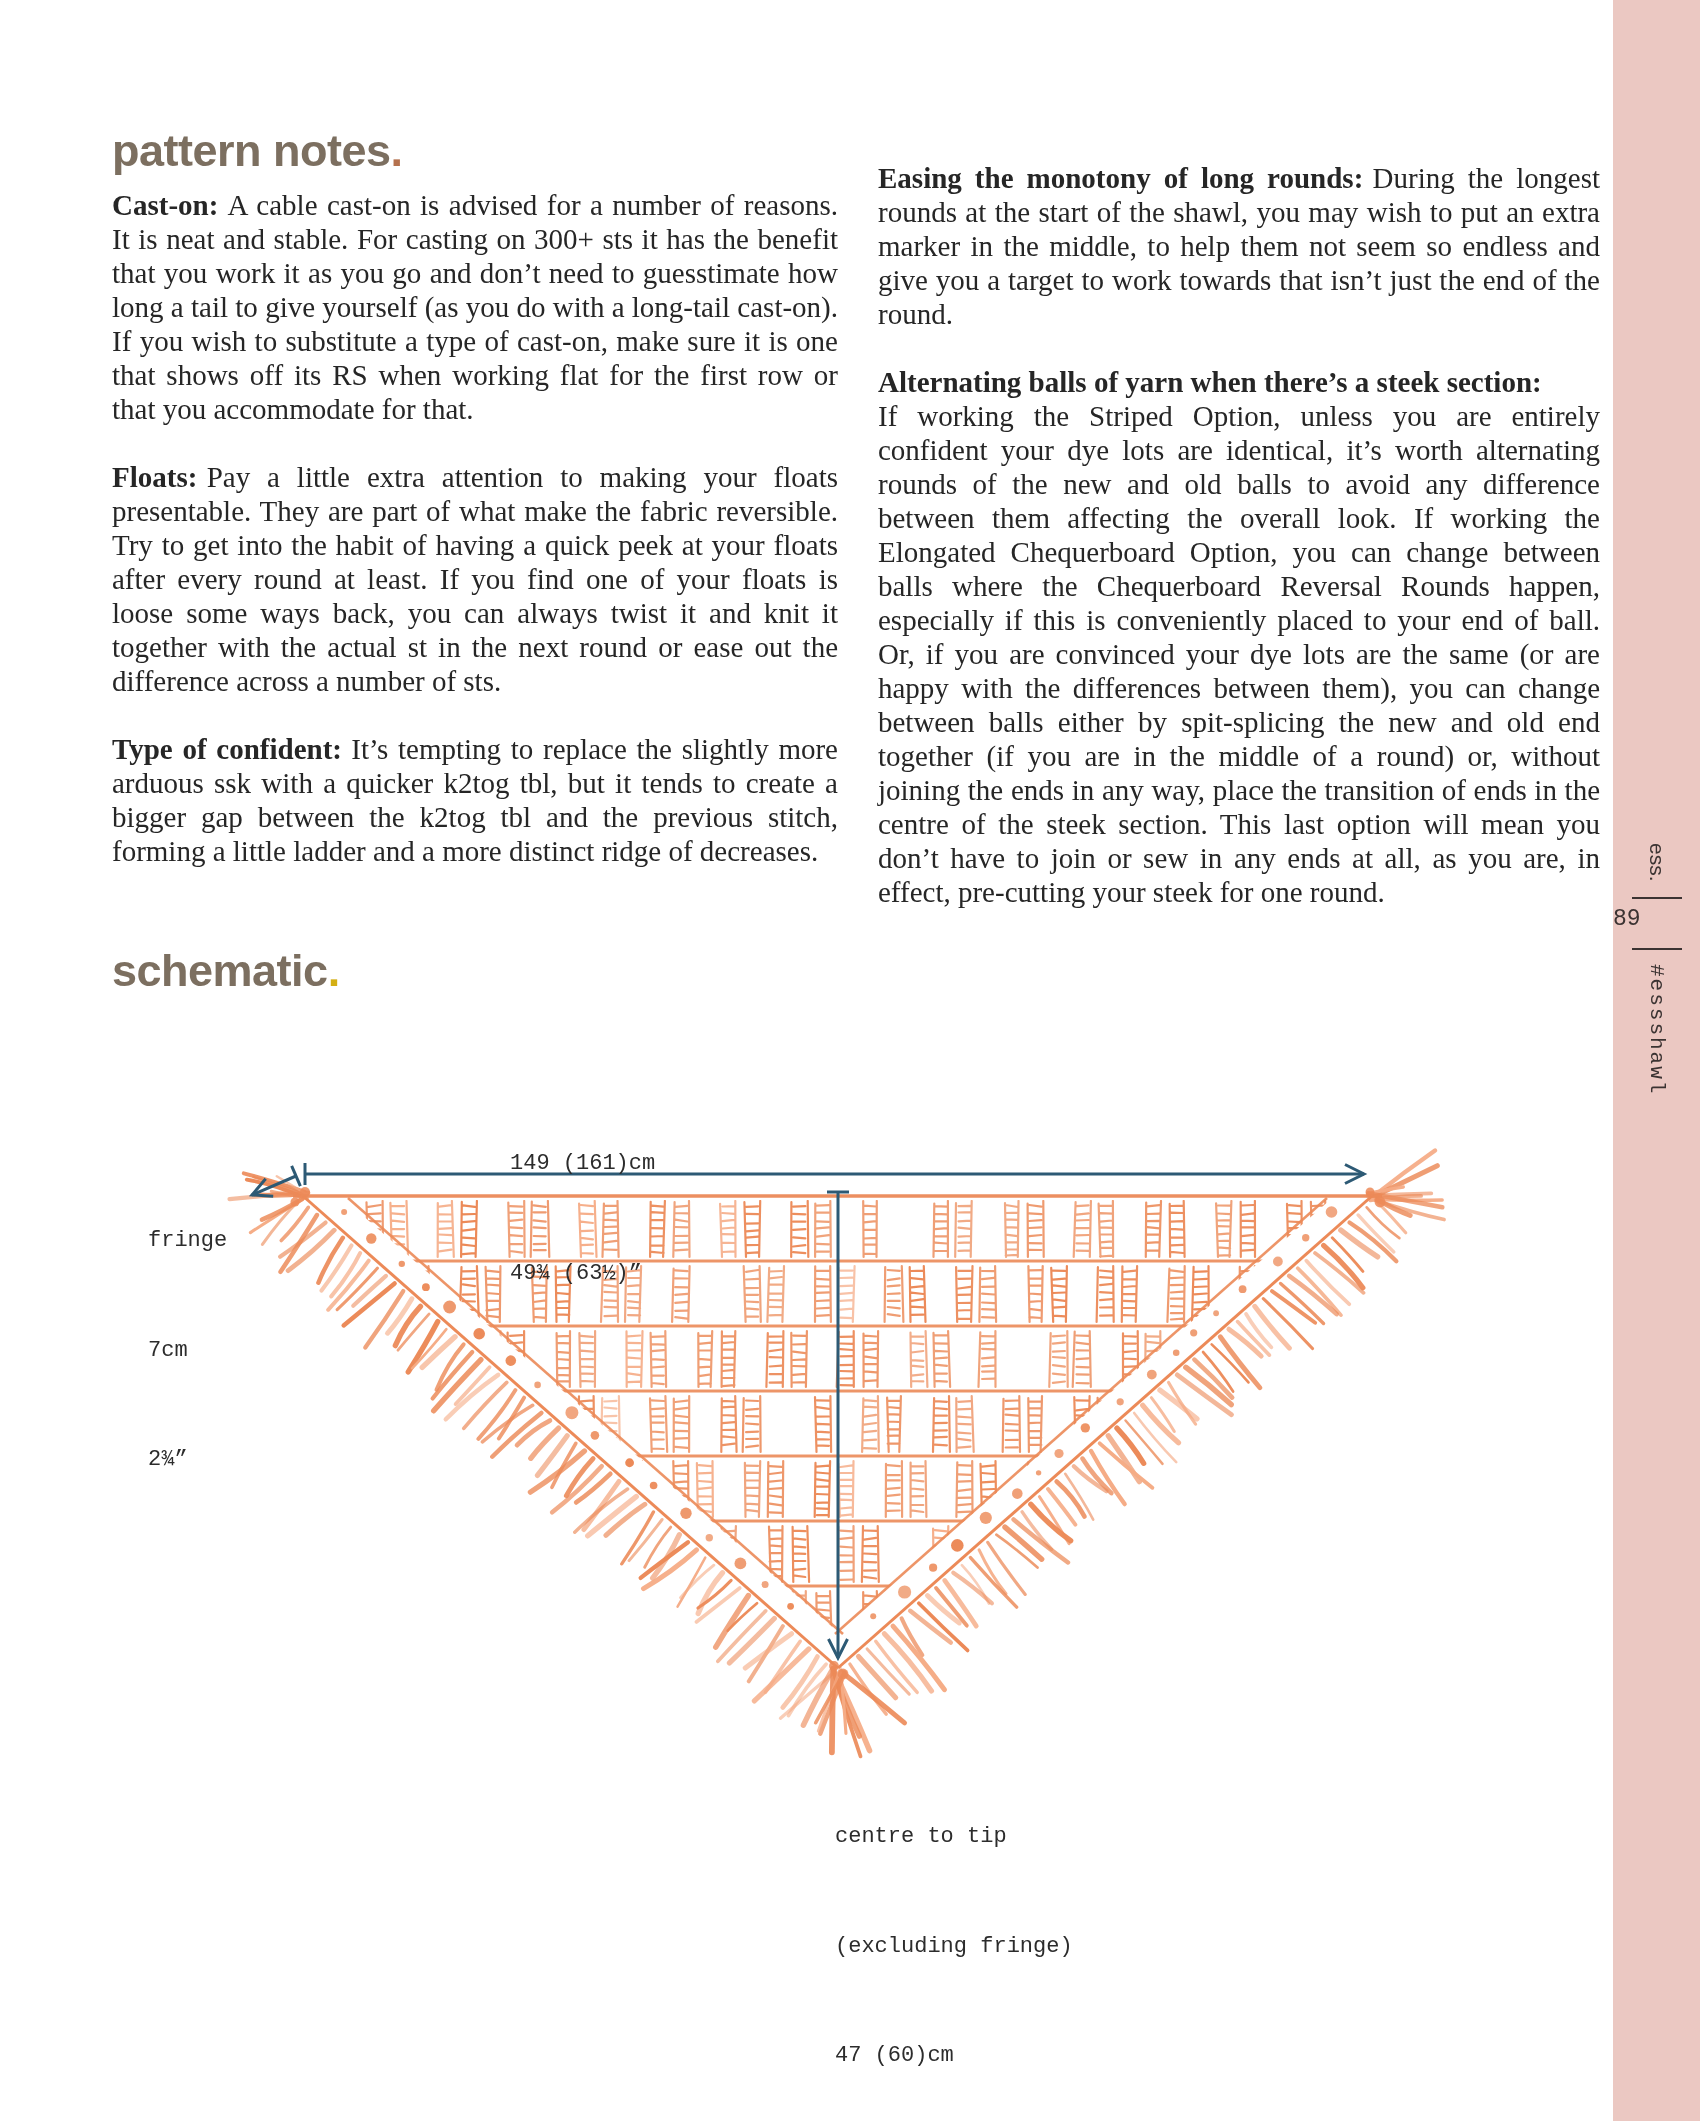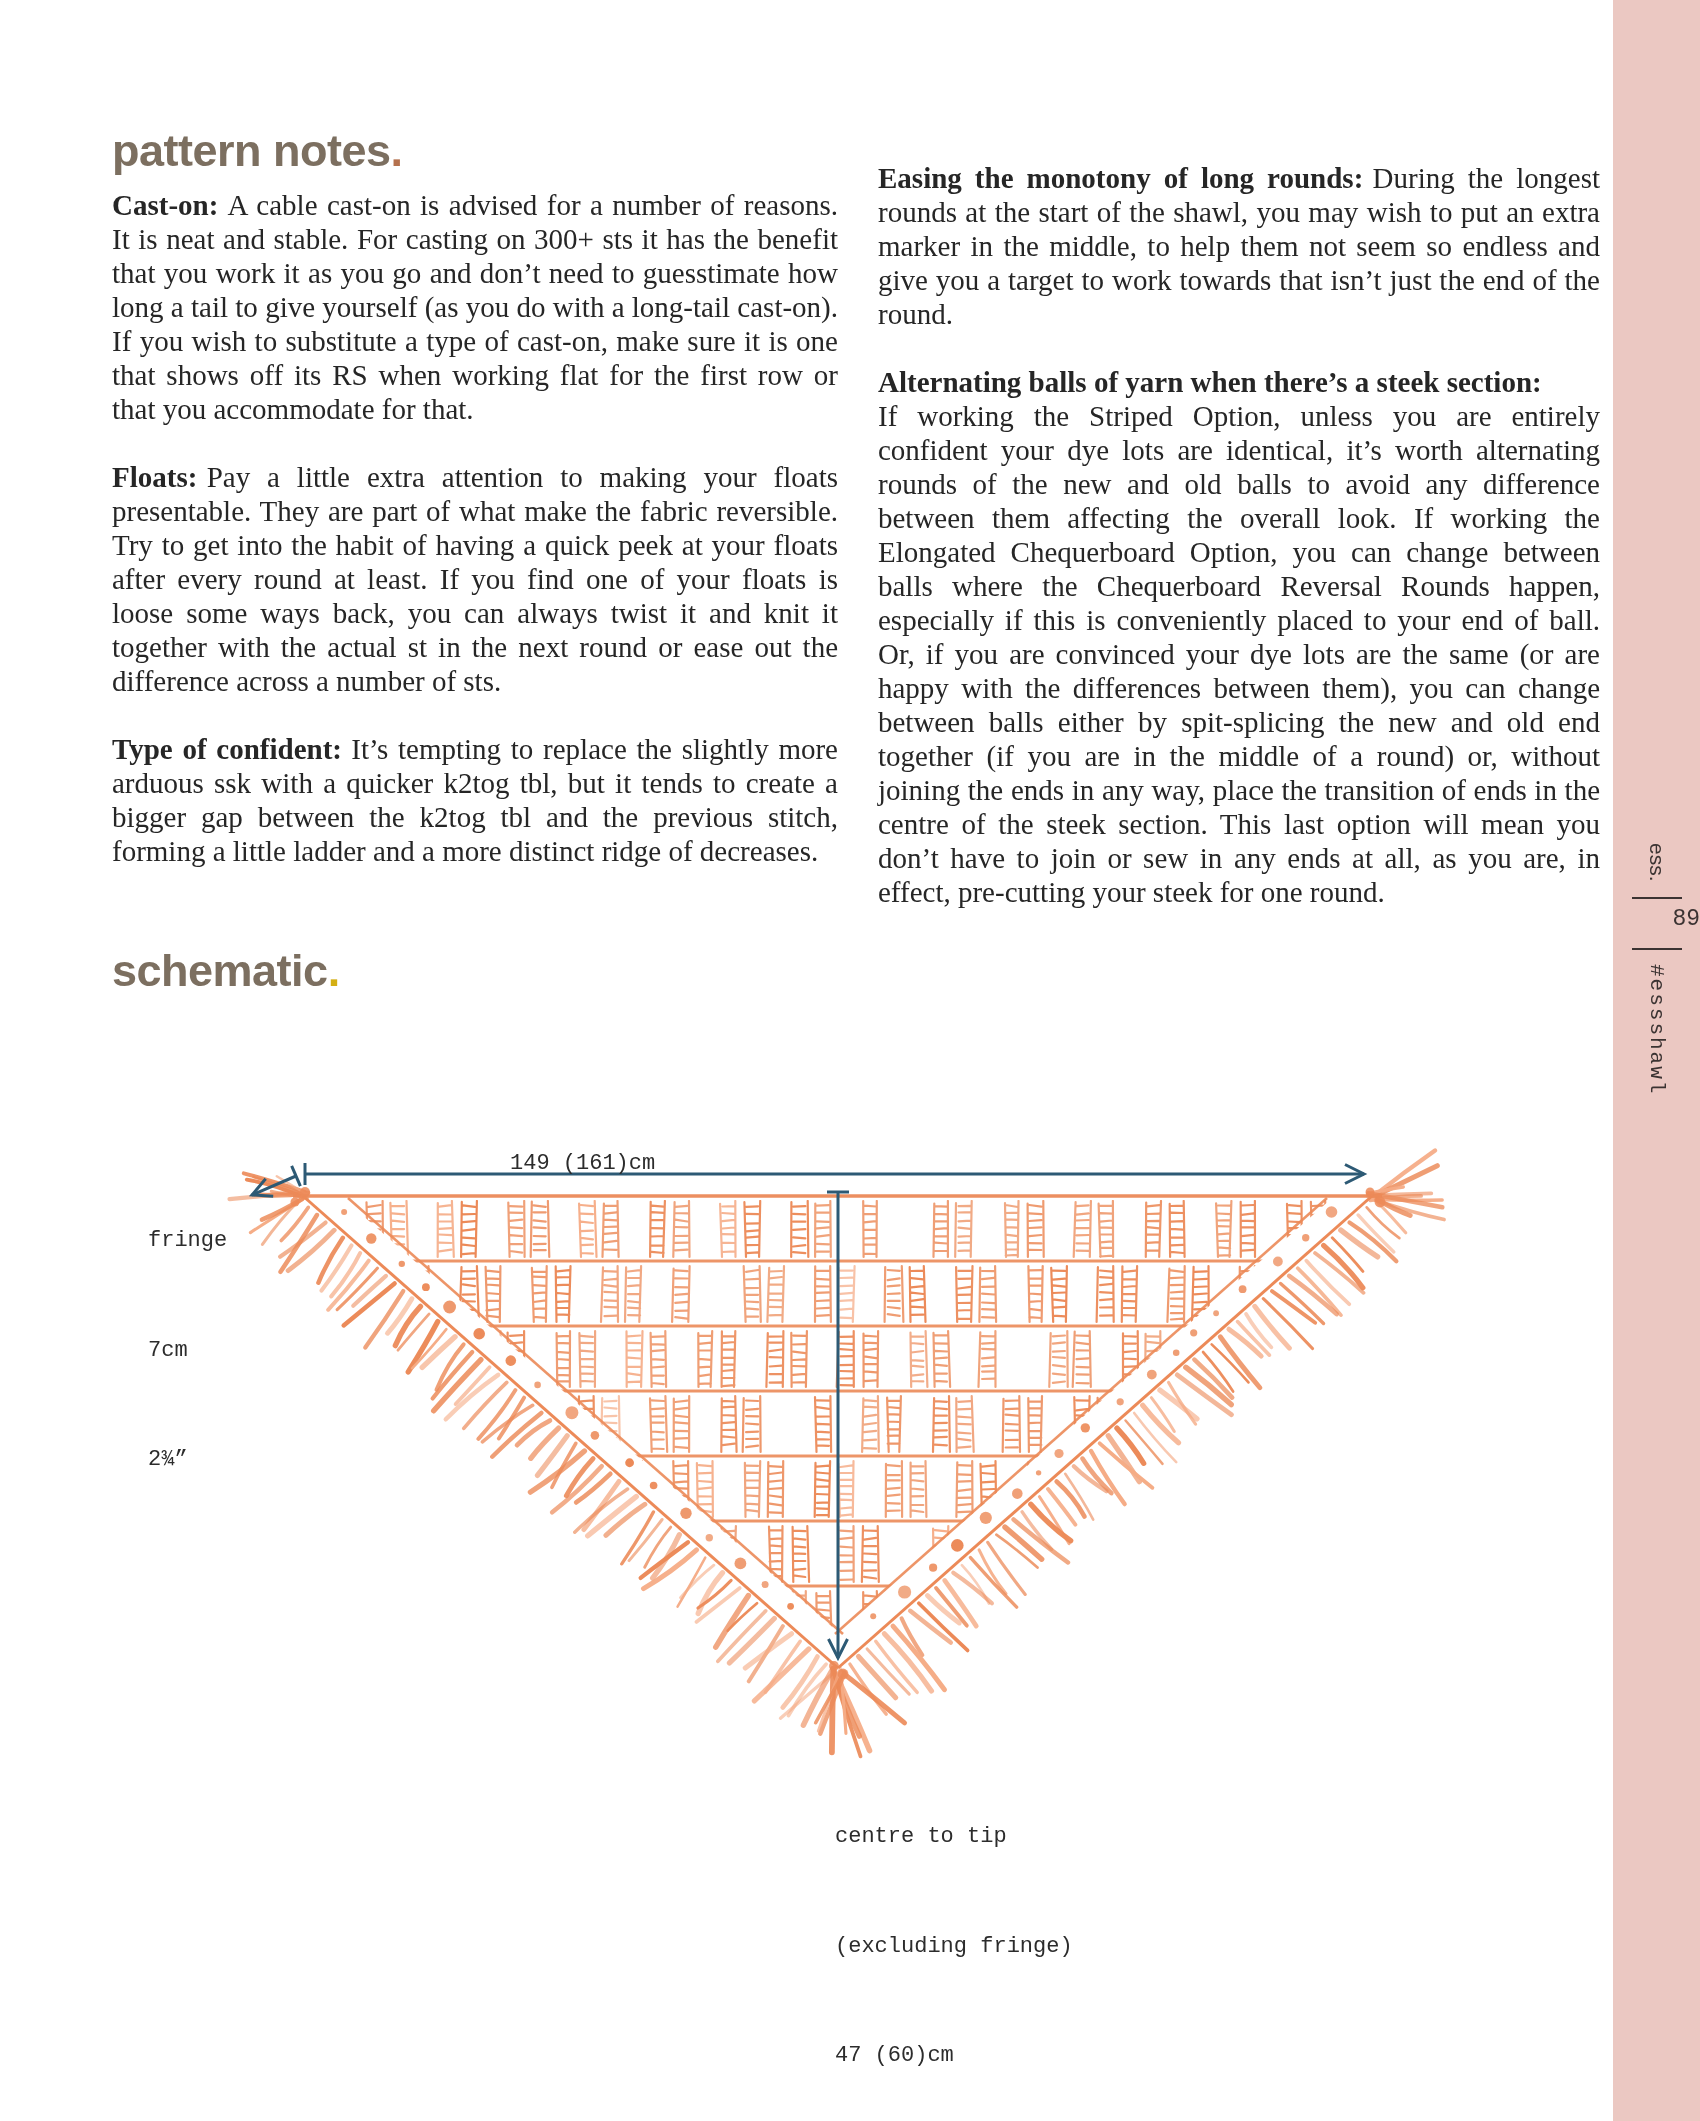--- a/index.html
+++ b/index.html
@@ -38,21 +38,21 @@
     background:#ebc8c2;
   }
   .side-vtext{
     position:absolute;left:50%;transform:translateX(-50%);
     writing-mode:vertical-rl;
     color:#3b3332;
   }
   .side-series{top:843px;font-family:"Liberation Sans",sans-serif;font-size:21px}
   .side-tag{top:964px;font-family:"Liberation Mono","DejaVu Sans Mono",monospace;font-size:21px;letter-spacing:2px}
   .side-num{
-    position:absolute;top:906px;left:0;width:100%;text-align:right;
+    position:absolute;top:906px;left:0;width:100%;text-align:left;
     font-family:"Liberation Mono","DejaVu Sans Mono",monospace;
     font-size:23px;color:#3b3332;
   }
   .side-rule{
     position:absolute;left:50%;transform:translateX(-50%);
     width:50px;height:0;border-top:2px solid #3b3332;
   }
   .side-rule.r1{top:897px}
   .side-rule.r2{top:948px}
   
@@ -442,20 +442,21 @@
       <line x1="827" y1="1192" x2="849" y2="1192" stroke="#2d5a75" stroke-width="3"></line>
       <path d="M828.5,1639 L838,1658 L847.5,1639" stroke="#2d5a75" stroke-width="3" fill="none"></path>
       <line x1="296" y1="1176" x2="252" y2="1195" stroke="#2d5a75" stroke-width="3"></line>
       <line x1="291.6392038207031" y1="1165.901314111102" x2="300.3607961792969" y2="1186.098685888898" stroke="#2d5a75" stroke-width="3"></line>
       <path d="M265.67704256234026,1178.7461233317115 L252,1195 L273.2093268720349,1196.1893080488992" stroke="#2d5a75" stroke-width="3" fill="none"></path>
     </g>
   </svg>
 
 <div class="mono-label" style="left:510px;top:1073px">
   <div>149 (161)cm</div>
+  <div>49¾ (63½)”</div>
 </div>
 
 <div class="mono-label centered" style="left:148px;top:1150px;width:92px">
   <div>fringe</div>
   <div>7cm</div>
   <div>2¾”</div>
 </div>
 
 <div class="mono-label" style="left:835px;top:1746px">
   <div>centre to tip</div>

